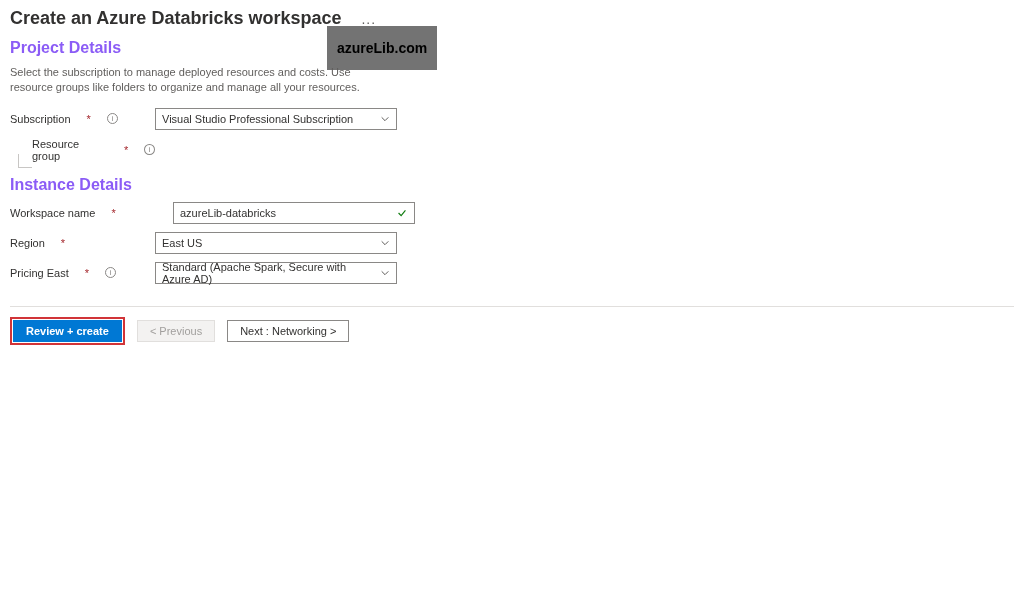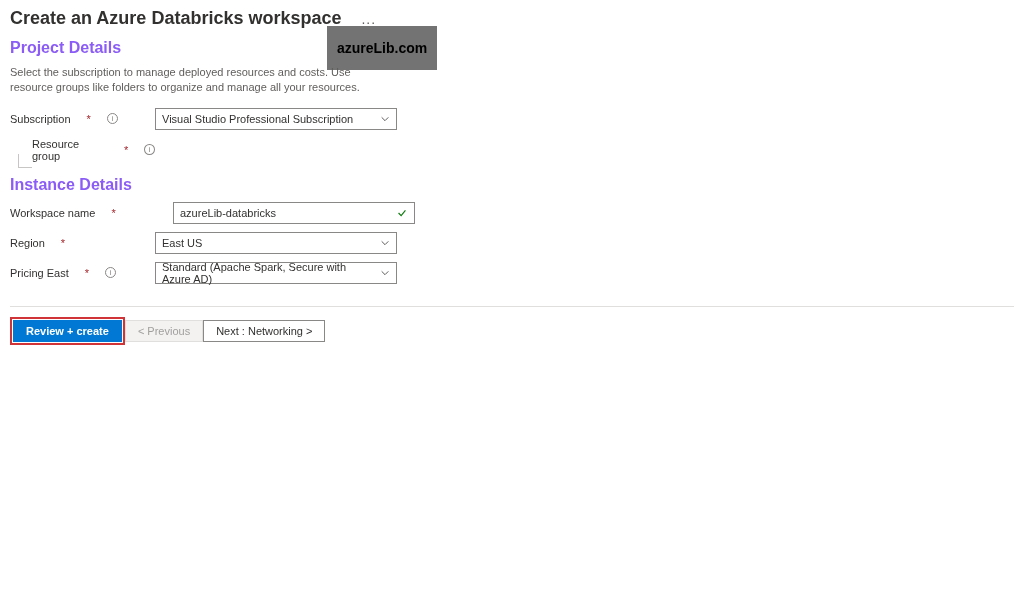--- a/index.html
+++ b/index.html
@@ -123,20 +123,21 @@
     .form-area { position: relative; width: 390px; }
     .divider {
       border: none;
       border-top: 1px solid #e1dfdd;
       margin-top: 22px;
       width: 100%;
     }
     .footer {
       display: flex;
       align-items: center;
+      gap: 12px;
       margin-top: 10px;
     }
     .btn {
       height: 22px;
       font-size: 11px;
       padding: 0 12px;
       border: 1px solid transparent;
       cursor: pointer;
       display: inline-flex;
       align-items: center;

